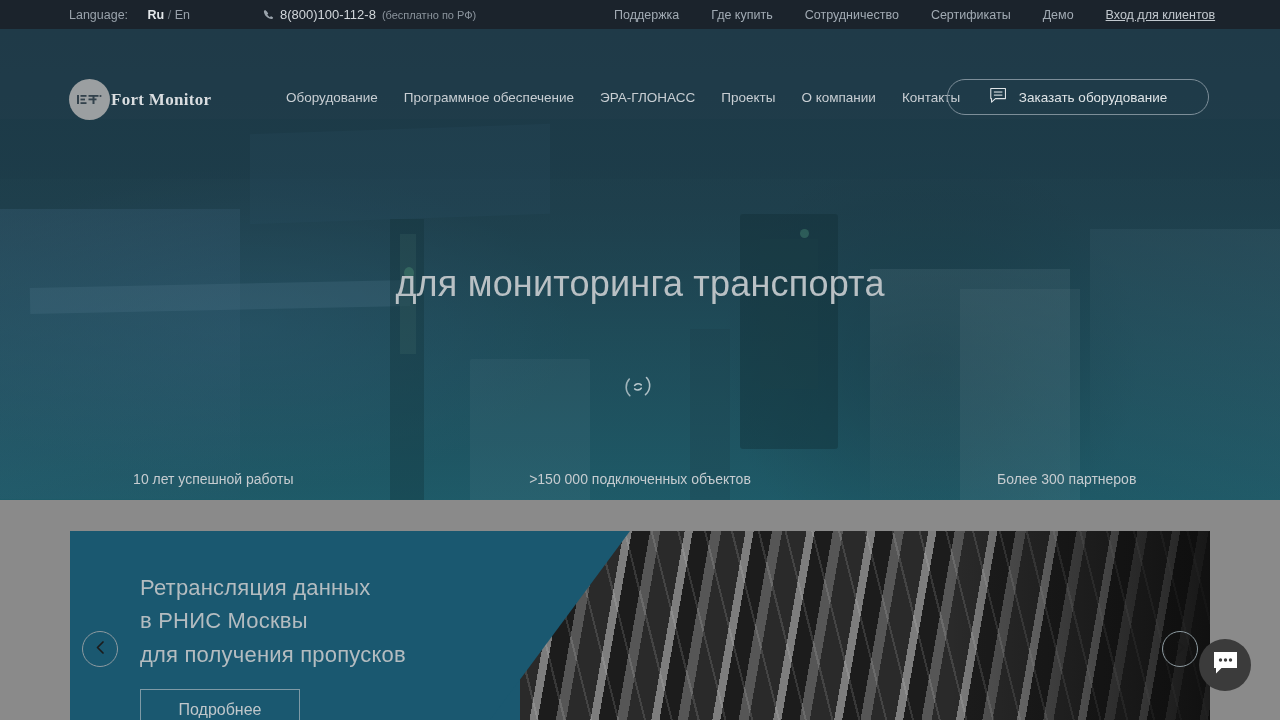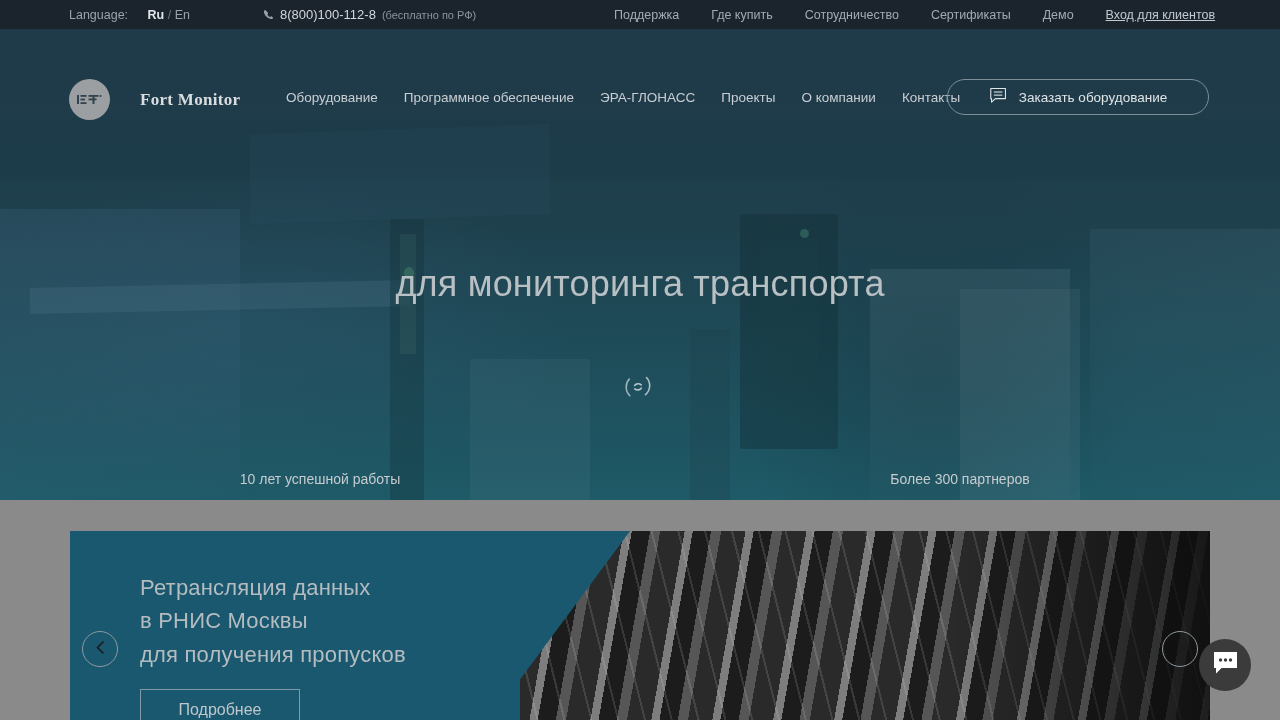--- a/index.html
+++ b/index.html
@@ -80,21 +80,21 @@
 
   
   .header {
     position: absolute; top: 0; left: 0;
     width: 1280px; height: 90px;
     display: flex; align-items: center;
     background: rgba(33,60,74,.55);
   }
   .brand {
     position: absolute; left: 69px; top: 50px;
-    display: flex; align-items: center; gap: 30px;
+    display: flex; align-items: center; gap: 1px;
   }
   .brand-badge {
     width: 41px; height: 41px; border-radius: 50%;
     background: #9b9fa1;
     display: flex; align-items: center; justify-content: center;
   }
   .brand-name {
     font-family: "Liberation Serif", "DejaVu Serif", serif;
     font-weight: bold; font-size: 17px; color: #d9dde0;
     letter-spacing: .3px;
@@ -304,20 +304,21 @@
     <svg width="38" height="38" viewBox="0 0 38 38" fill="none" stroke="#c9d4d8" stroke-width="1.6" stroke-linecap="round">
       <path d="M27.5 9.5 a12 12 0 0 1 -1 17.2" opacity=".85"></path>
       <path d="M10.8 27.6 a12 12 0 0 1 -0.5 -16.6" opacity=".75"></path>
       <path d="M15.6 17.4 a4.6 4.6 0 0 1 6.6 -0.5" opacity=".9"></path>
       <path d="M22.2 20.2 a4.6 4.6 0 0 1 -6.5 0.7" opacity=".9"></path>
     </svg>
   </div>
 
   <div class="hero-stats">
     <div class="stat">10 лет успешной работы</div>
+    <div class="stat">&gt;150 000 подключенных объектов</div>
     <div class="stat">Более 300 партнеров</div>
   </div>
 </section>
 
 <section class="page-body">
   <div class="banner">
     <div class="banner-photo"></div>
     <div class="banner-photo-dark"></div>
     <div class="banner-fill"></div>
     <div class="banner-wedge"></div>

